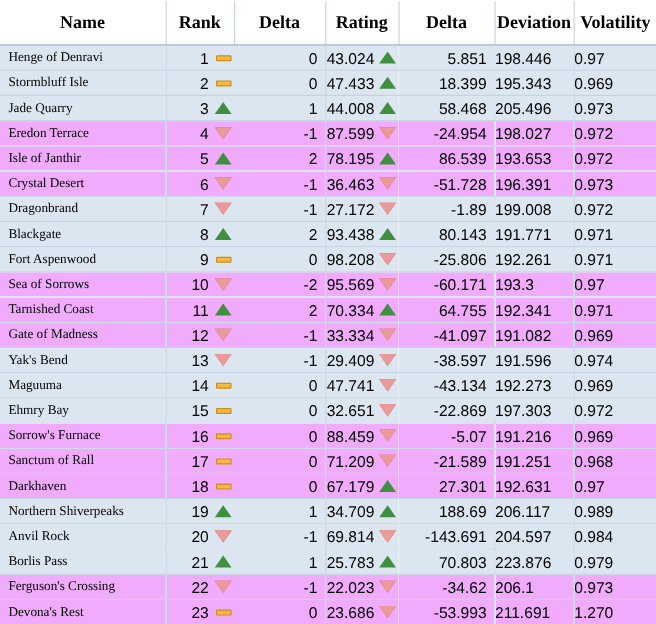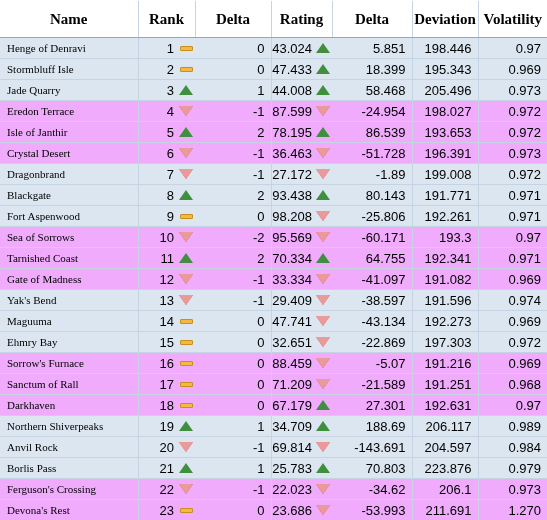--- a/index.html
+++ b/index.html
@@ -68,21 +68,20 @@
   td.name {
     font-family: "Liberation Serif", serif;
     font-size: 11px;
     text-align: left;
     padding-left: 7px;
   }
 
   td.num {
     font-family: "Liberation Sans", sans-serif;
     font-size: 13px;
-    text-align: right;
     padding-right: 6px;
   }
 
   
   td.rankcell {
     font-family: "Liberation Sans", sans-serif;
     font-size: 13px;
     text-align: right;
     padding-right: 0;
     border-right: none;

